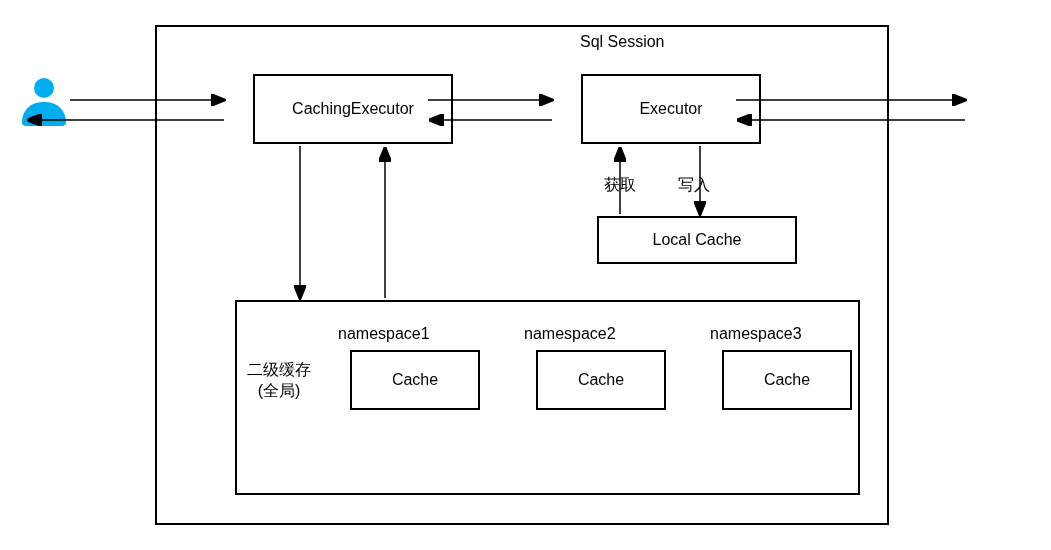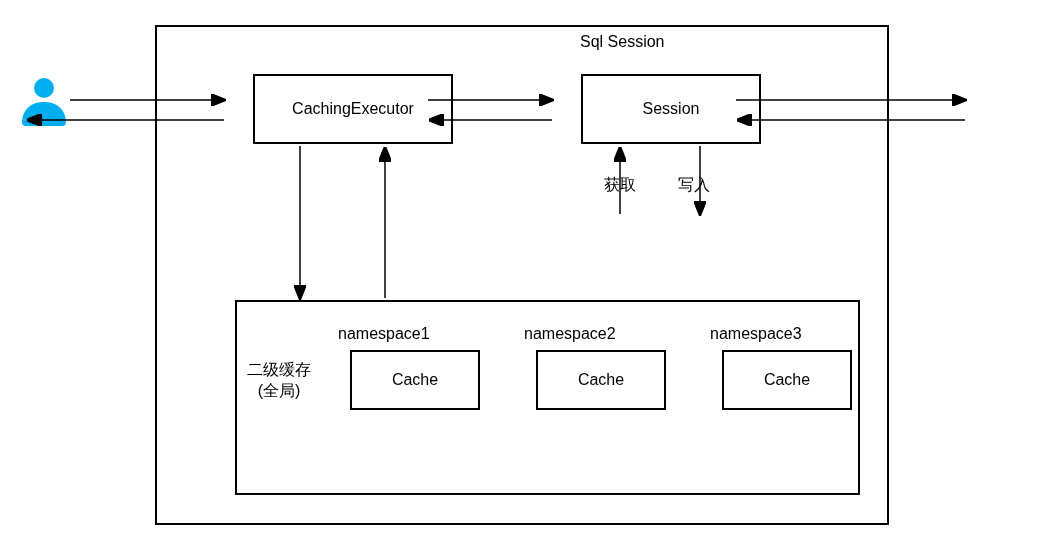--- a/index.html
+++ b/index.html
@@ -89,23 +89,26 @@
 <div class="stage">
 
   <div class="box" style="left:155px; top:25px; width:734px; height:500px;"></div>
   <div class="label" style="left:580px; top:33px;">Sql Session</div>
 
   <div class="box center-text" style="left:226px; top:74px; width:200px; height:70px;">
     <span>CachingExecutor</span>
   </div>
 
   <div class="box center-text" style="left:554px; top:74px; width:180px; height:70px;">
-    <span>Session</span>
+    <span>Executor</span>
   </div>
 
+  <div class="box center-text" style="left:570px; top:216px; width:200px; height:48px;">
+    <span>Local Cache</span>
+  </div>
 
   <div class="label" style="left:591px; top:175px;margin-left:13px;">获取</div>
   <div class="label" style="left:678px; top:175px;">写入</div>
 
 
   <div class="box" style="left:235px; top:300px; width:625px; height:195px;"></div>
   <div class="label" style="left:247px; top:360px; text-align:center; line-height:1.3;">
     <span>二级缓存</span><br>
     <span>(全局)</span>
   </div>

